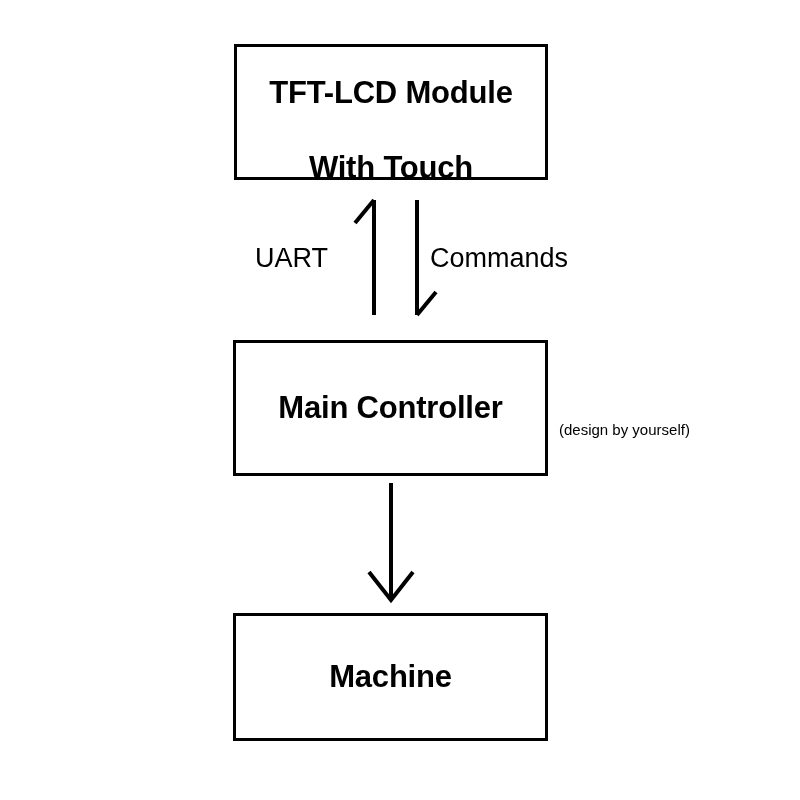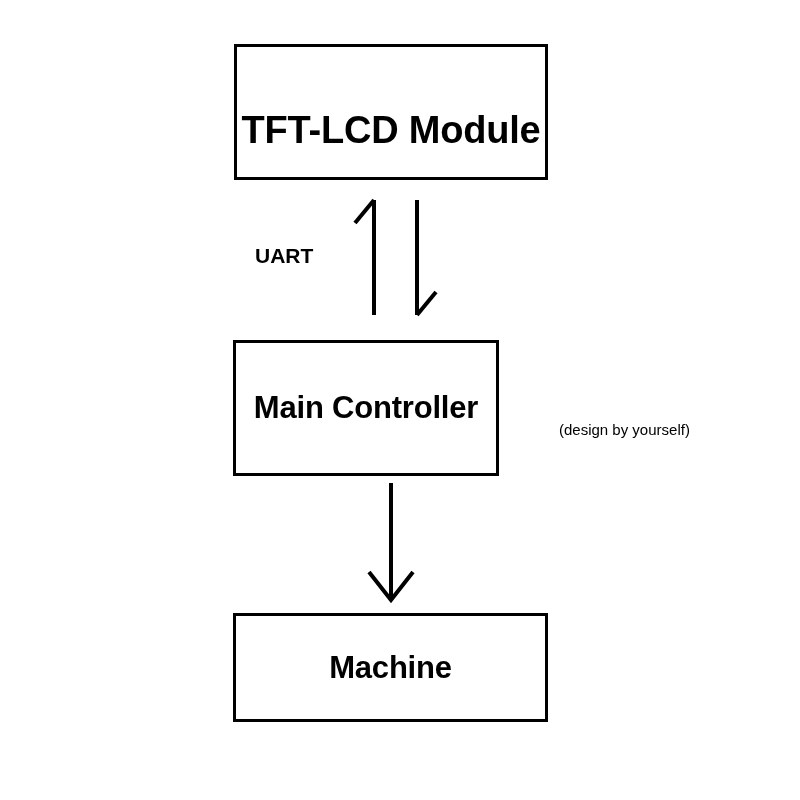--- a/index.html
+++ b/index.html
@@ -38,43 +38,43 @@
     white-space: nowrap;
     line-height: 1.22;
   }
 
   #box-tft {
     left: 234px;
     top: 44px;
     width: 314px;
     height: 136px;
   }
-  #box-tft .node-line { font-size: 38px; margin-top: 37px; }
+  #box-tft .node-line { font-size: 31px; margin-top: 37px; }
 
   #box-mcu {
     left: 233px;
     top: 340px;
-    width: 266px;
+    width: 315px;
     height: 136px;
   }
   #box-mcu .node-line { font-size: 31px; }
 
   #box-machine {
     left: 233px;
     top: 613px;
     width: 315px;
-    height: 109px;
+    height: 128px;
   }
   #box-machine .node-line { font-size: 31px; }
 
   
   .edge-label {
     position: absolute;
-    font-size: 21px;
-    font-weight: bold;
+    font-size: 27px;
+    font-weight: normal;
     white-space: nowrap;
     line-height: 1;
   }
   #label-uart     { left: 255px; top: 245px; }
   #label-commands { left: 430px; top: 245px; }
 
   
   #note-design {
     position: absolute;
     left: 559px;
@@ -94,24 +94,26 @@
     pointer-events: none;
   }
 </style>
 </head>
 <body>
 
 <div id="canvas">
 
   <div class="node-box" id="box-tft">
     <div class="node-line">TFT-LCD Module</div>
+    <div class="node-line">With Touch</div>
   </div>
 
   <div class="edge-label" id="label-uart">UART</div>
 
+  <div class="edge-label" id="label-commands">Commands</div>
 
   <div class="node-box" id="box-mcu">
     <div class="node-line">Main Controller</div>
   </div>
 
   <div id="note-design">(design by yourself)</div>
 
   <div class="node-box" id="box-machine">
     <div class="node-line">Machine</div>
   </div>

